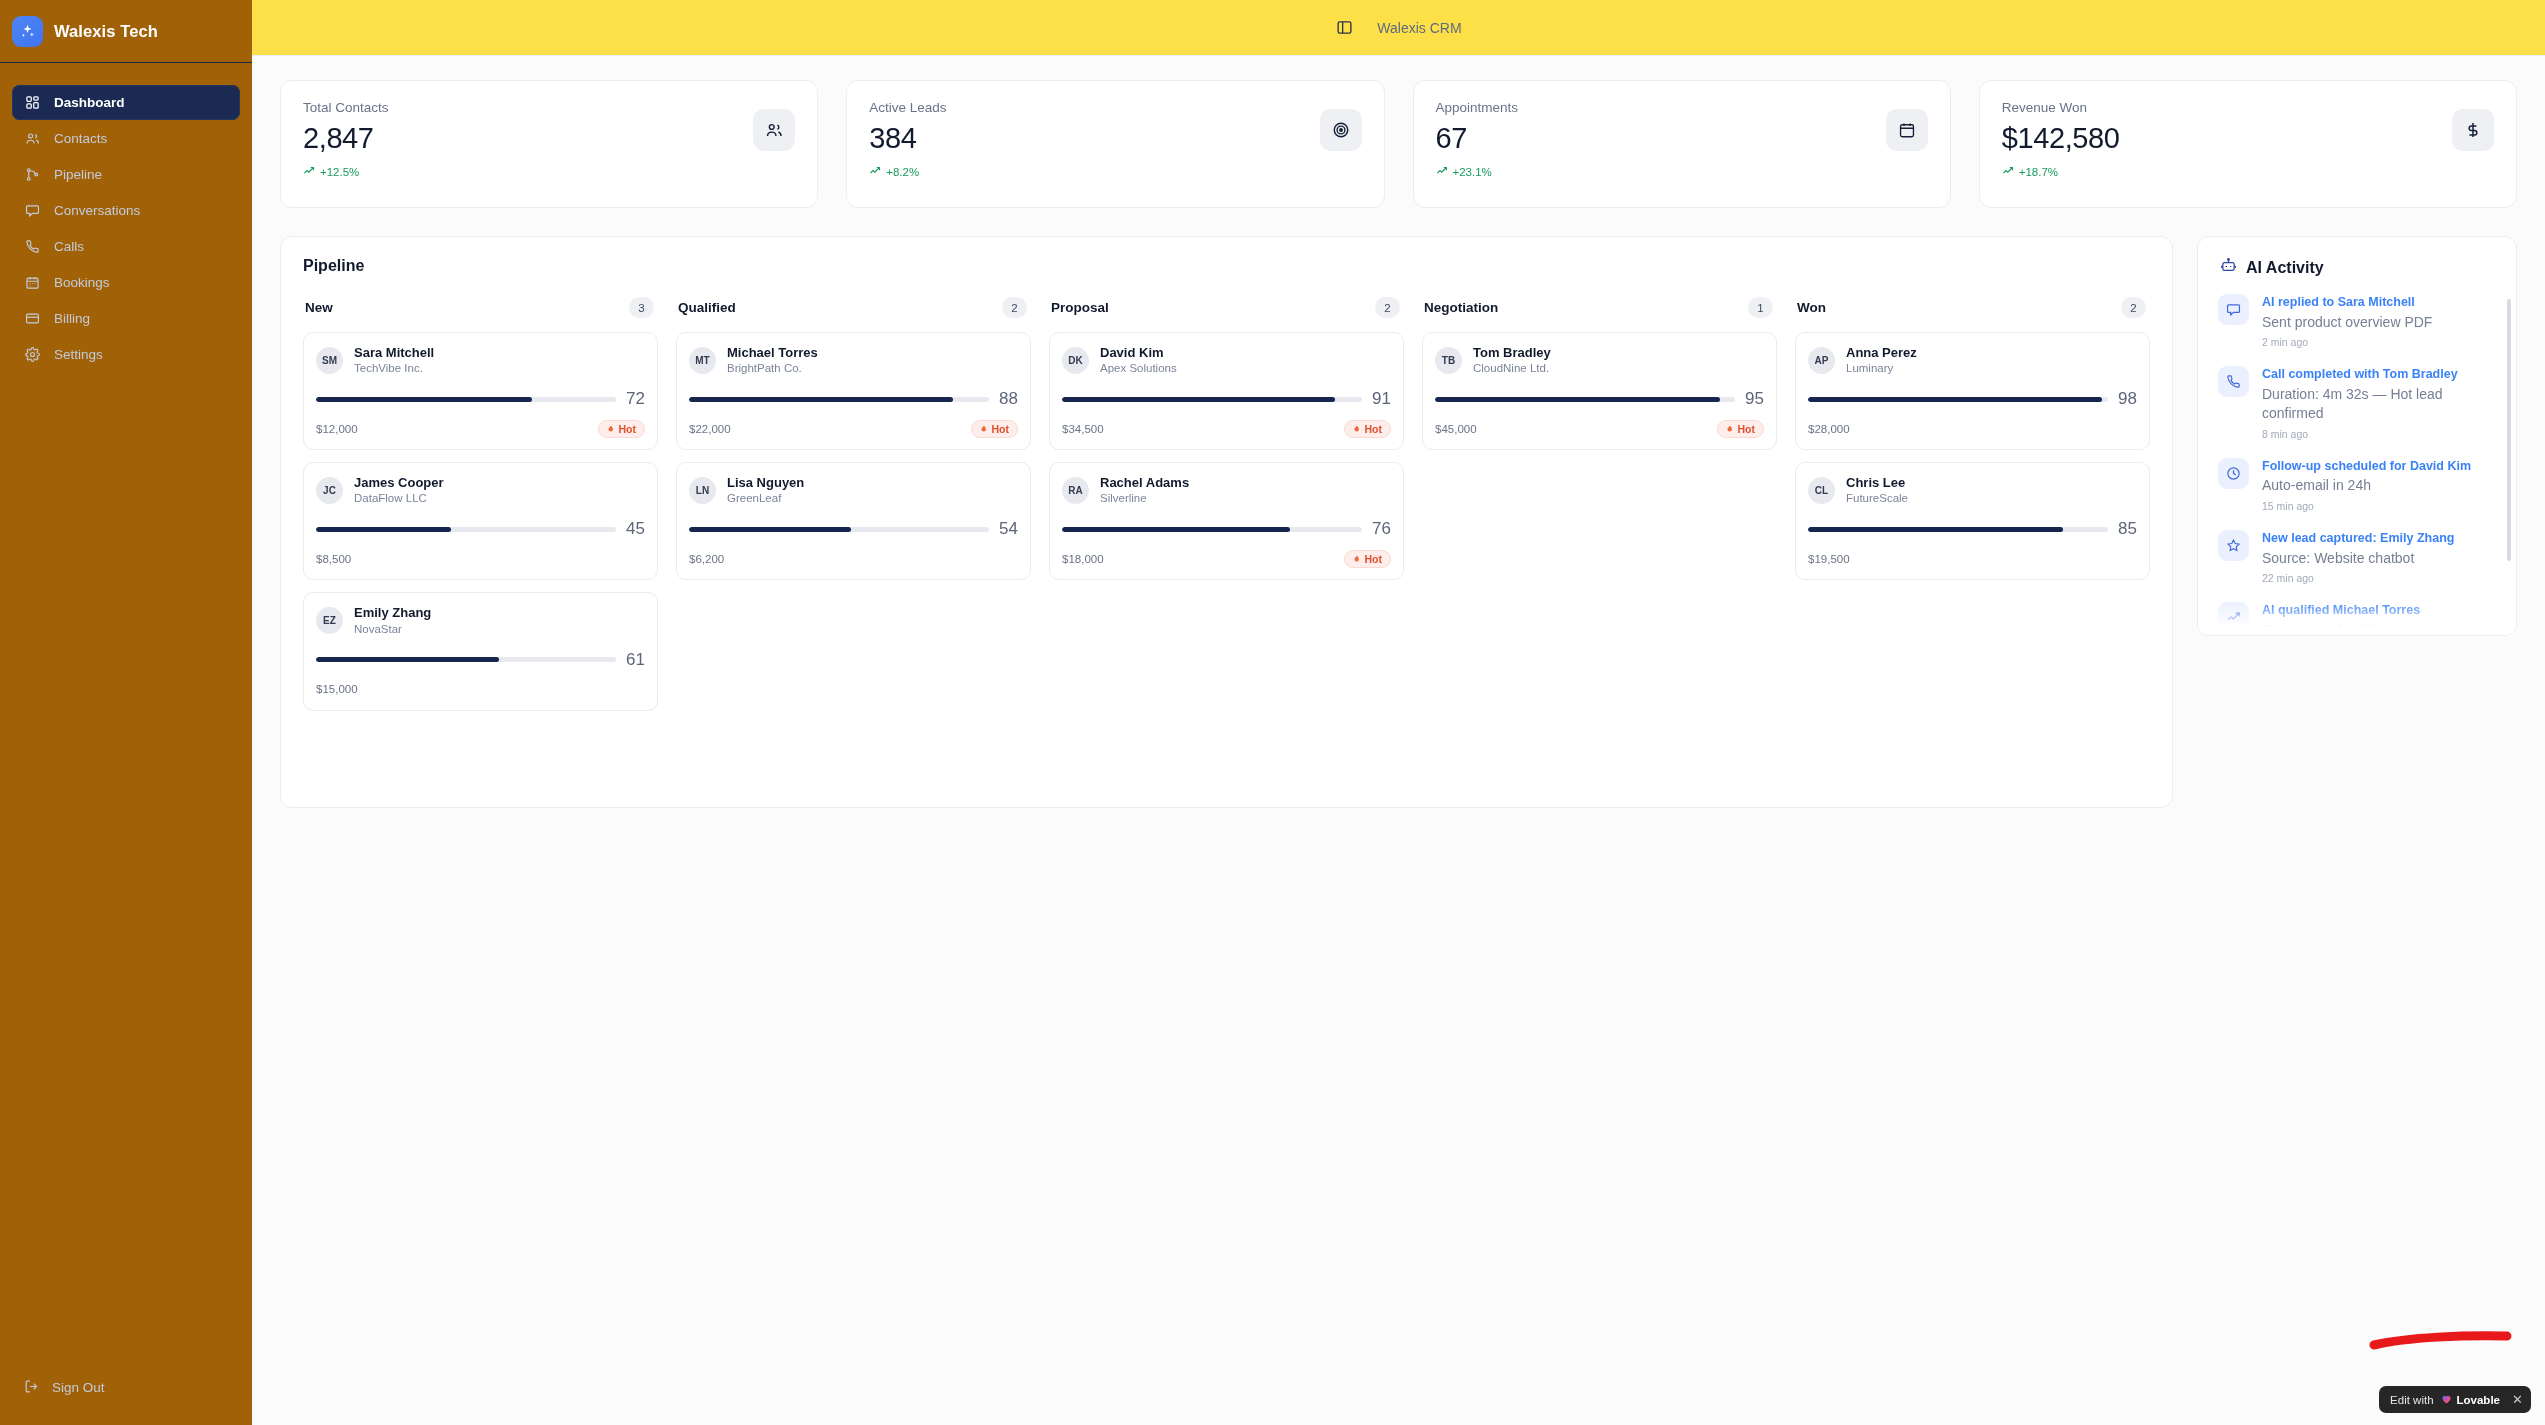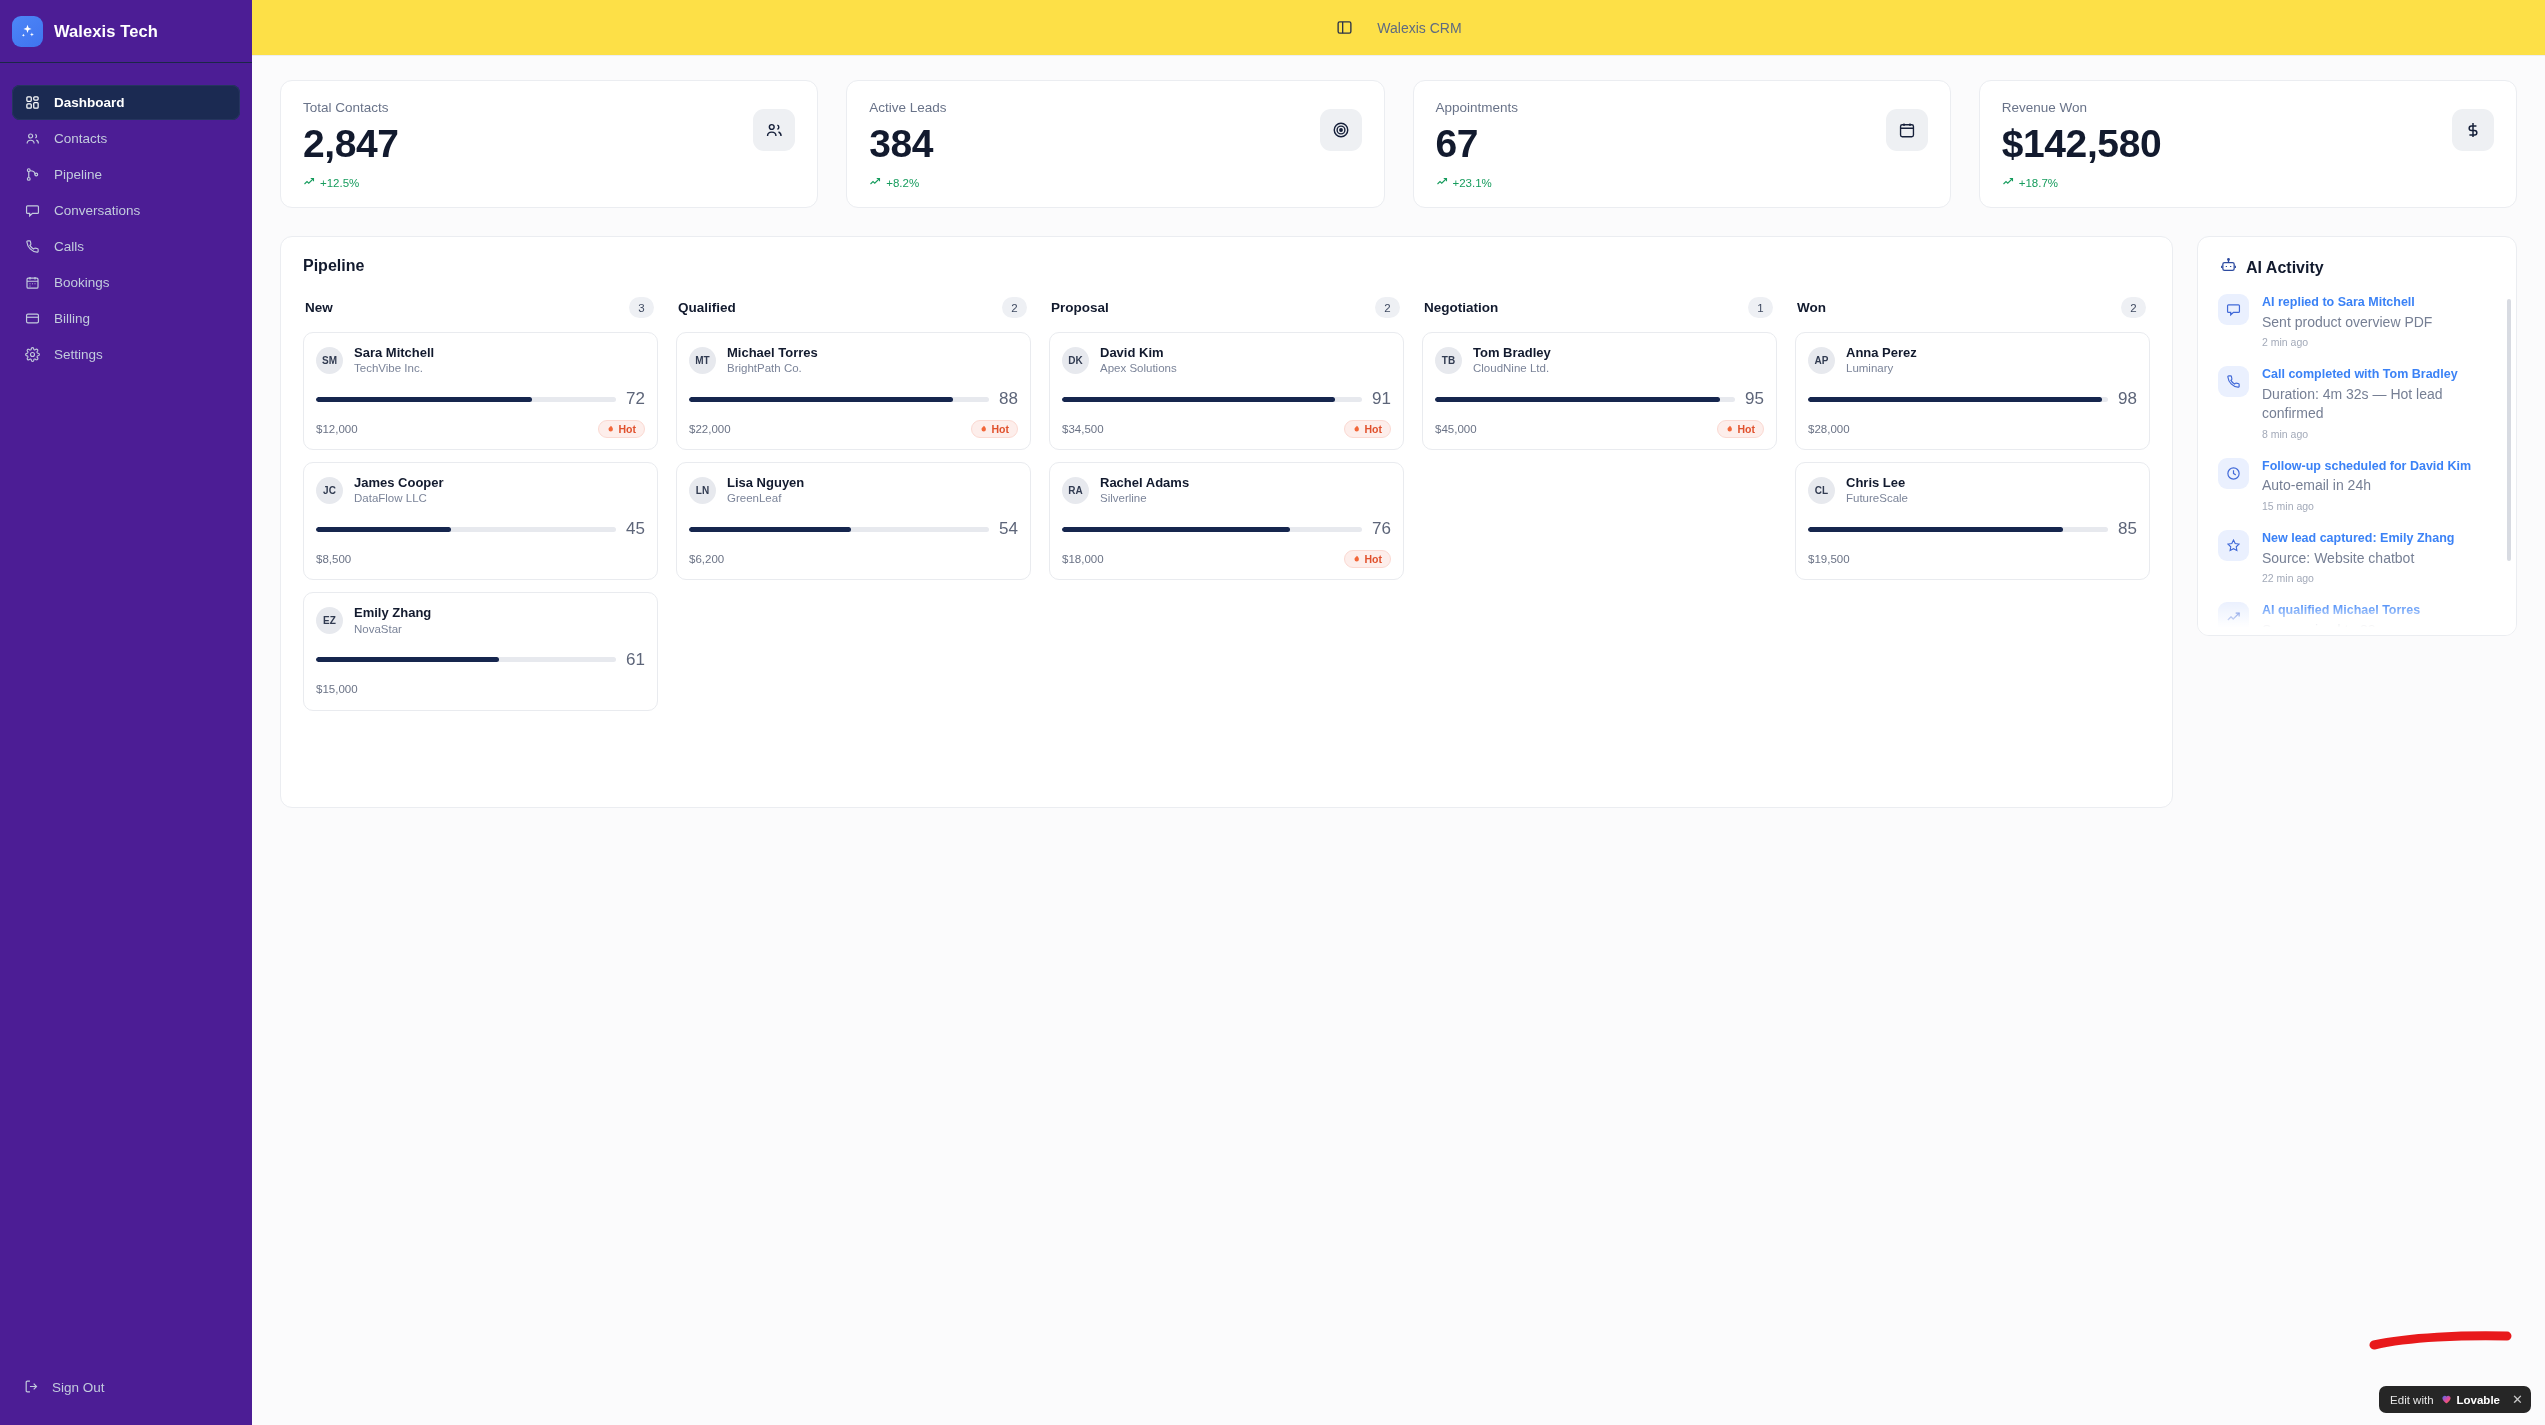--- a/index.html
+++ b/index.html
@@ -7,21 +7,21 @@
     width: 2545px; height: 1425px;
     background: #ffffff;
     font-family: "Liberation Sans", sans-serif;
     overflow: hidden;
   }
   body { display: flex; }
 
   
   #sidebar {
     width: 252px; height: 1425px;
-    background: #4c1d95;
+    background: #a16207;
     display: flex; flex-direction: column;
     flex: 0 0 252px;
     position: relative;
   }
   #brand {
     height: 63px;
     display: flex; align-items: center;
     padding-left: 12px;
     gap: 11px;
     border-bottom: 1px solid #1b2748;
@@ -74,21 +74,21 @@
   
   #stats { display: flex; gap: 28px; }
   .stat-card {
     flex: 1 1 0; height: 128px;
     background: #ffffff; border: 1px solid #ebedf1; border-radius: 12px;
     padding: 19px 22px 0 22px;
     display: flex; justify-content: space-between; align-items: flex-start;
     position: relative;
   }
   .stat-label { color: #697389; font-size: 13.5px; margin-bottom: 7px; }
-  .stat-value { color: #121a2e; font-size: 39px; font-weight: bold; letter-spacing: -.4px; }
+  .stat-value { color: #121a2e; font-size: 29px; font-weight: normal; letter-spacing: -.4px; }
   .stat-delta { color: #169c5d; font-size: 11.5px; margin-top: 10px; display:flex; align-items:center; gap:5px; }
   .stat-icon {
     width: 42px; height: 42px; border-radius: 11px; background: #eef0f3;
     display: flex; align-items: center; justify-content: center;
     margin-top: 9px;
   }
 
   
   #lower { display: flex; gap: 24px; margin-top: 28px; align-items: flex-start; }
 

